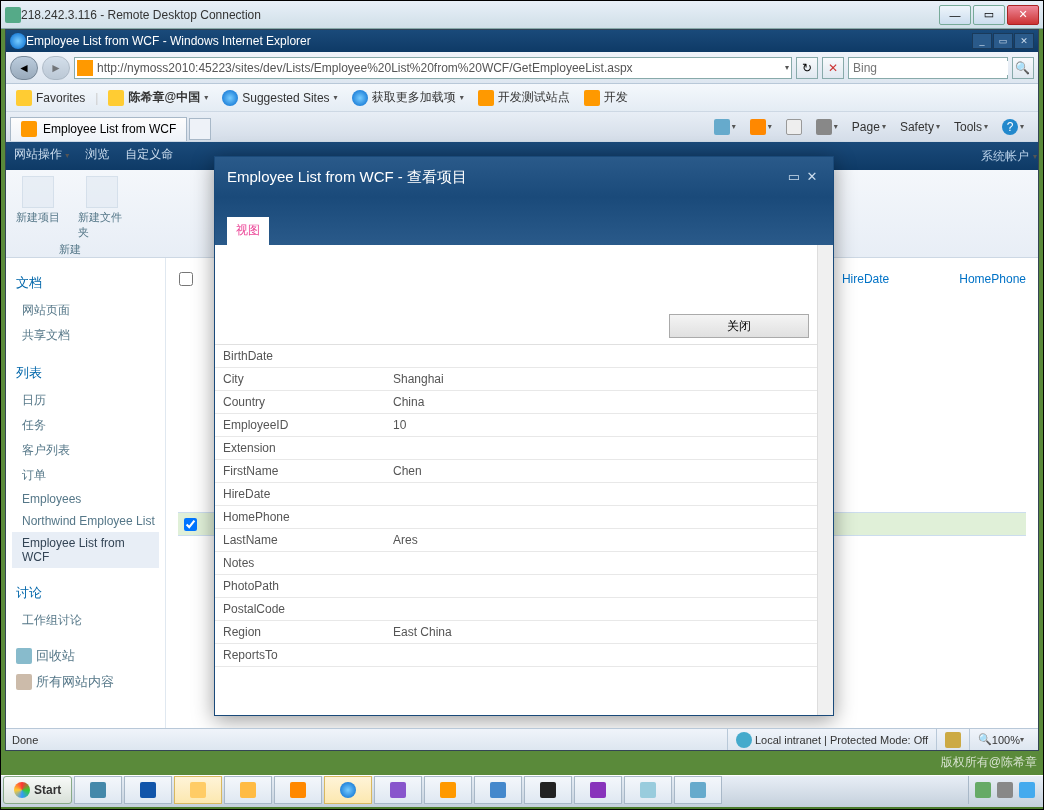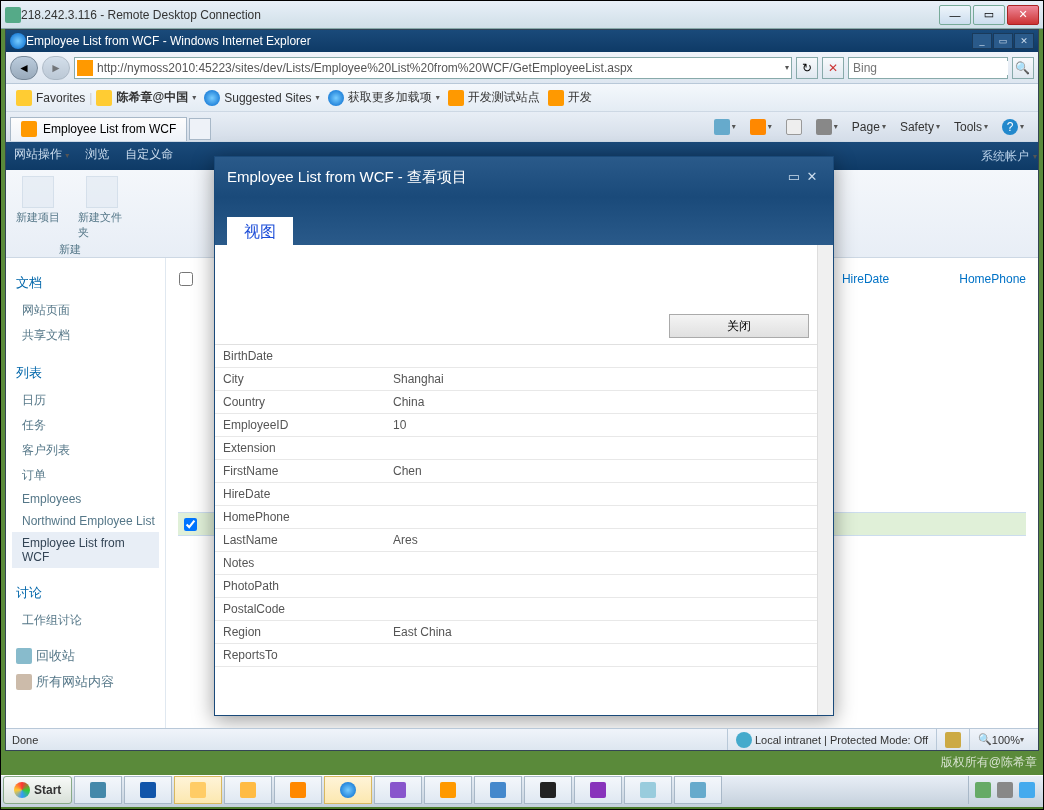--- a/index.html
+++ b/index.html
@@ -24,21 +24,21 @@
 .ie-navrow { height: 32px; background: linear-gradient(#f0f4fa,#dde6f0); border-bottom: 1px solid #b8c8d8; display: flex; align-items: center; padding: 2px 4px; gap: 4px; }
 .nav-btn { width: 28px; height: 24px; border-radius: 12px; background: linear-gradient(#bcd,#9ab); border: 1px solid #789; display: flex; align-items: center; justify-content: center; cursor: pointer; }
 .addr-wrap { flex: 1; height: 22px; background: #fff; border: 1px solid #8aa; display: flex; align-items: center; padding: 0 2px; }
 .addr-icon { width: 16px; height: 16px; background: #f90; margin-right: 4px; }
 .addr-input { flex: 1; border: none; outline: none; font-size: 12px; color: #555; }
 .small-btn { width: 22px; height: 22px; border: 1px solid #8aa; background: linear-gradient(#f8fafc,#e0e8f0); display: flex; align-items: center; justify-content: center; cursor: pointer; }
 .search-box { width: 160px; height: 22px; border: 1px solid #8aa; background: #fff; display: flex; align-items: center; padding: 0 4px; }
 .search-input { flex: 1; border: none; outline: none; font-size: 12px; color: #999; }
 
 
-.ie-favbar { height: 28px; background: linear-gradient(#f4f8fc,#e4ecf4); border-bottom: 1px solid #cdd8e4; display: flex; align-items: center; padding: 0 6px; gap: 0; font-size: 12px; color: #333; }
+.ie-favbar { height: 28px; background: linear-gradient(#f4f8fc,#e4ecf4); border-bottom: 1px solid #cdd8e4; display: flex; align-items: center; padding: 0 6px; gap: 6px; font-size: 12px; color: #333; }
 .fav-item { display: flex; align-items: center; gap: 4px; cursor: pointer; padding: 2px 4px; }
 
 
 .ie-tabrow { height: 30px; background: linear-gradient(#e8eef6,#d4dde8); border-bottom: 1px solid #cdd8e4; display: flex; align-items: center; padding: 0 4px; }
 .ie-tab { height: 24px; background: linear-gradient(#fdfdfd,#eef2f8); border: 1px solid #a8b8c8; border-bottom: none; padding: 0 10px; display: flex; align-items: center; gap: 6px; margin-top: 4px; font-size: 12px; }
 .new-tab { width: 22px; height: 22px; border: 1px solid #a8b8c8; margin-left: 2px; margin-top: 4px; background: #eef2f8; }
 .ie-cmdbar { margin-left: auto; display: flex; align-items: center; gap: 6px; padding-right: 6px; }
 .cmd-item { display: flex; align-items: center; gap: 2px; font-size: 12px; color: #333; cursor: pointer; padding: 2px 4px; }
 .dropdown-arrow { font-size: 8px; color: #555; }
 
@@ -73,21 +73,21 @@
 .sp-list-header .chk { width: 16px; }
 .sp-list-row { display: flex; align-items: center; height: 24px; background: #e0f0d8; border-top: 1px solid #cde; border-bottom: 1px solid #cde; }
 .sp-list-row input { margin: 0 6px; }
 
 
 .modal { position: absolute; top: 126px; left: 208px; width: 620px; height: 560px; background: #fff; border: 1px solid #1a4a7a; box-shadow: 0 4px 20px rgba(0,0,0,0.4); }
 .modal-title { height: 40px; background: linear-gradient(#2a5a8a,#1a4a7a); color: #fff; display: flex; align-items: center; padding: 0 12px; font-size: 15px; }
 .modal-title .spacer { flex: 1; }
 .modal-title .mbtn { width: 18px; height: 16px; color: #cde; cursor: pointer; text-align: center; font-size: 13px; }
 .modal-tabs { background: linear-gradient(#1a4a7a,#2a5a8a); height: 48px; padding: 20px 12px 0; display: flex; }
-.modal-tab { background: #fff; color: #1d4ed8; border: 1px solid #fff; border-bottom: none; padding: 4px 16px; font-size: 16px; }
+.modal-tab { background: #fff; color: #ec4899; border: 1px solid #fff; border-bottom: none; padding: 4px 8px; font-size: 12px; }
 .modal-toolbar { height: 100px; background: #fff; border-bottom: 1px solid #e0e0e0; position: relative; }
 .modal-close-btn { position: absolute; right: 24px; bottom: 6px; width: 140px; height: 24px; background: linear-gradient(#f4f4f4,#e0e0e0); border: 1px solid #aaa; font-size: 12px; cursor: pointer; }
 .modal-content { position: absolute; top: 188px; left: 0; right: 16px; bottom: 0; overflow-y: auto; background: #fff; }
 .modal-scrollbar { position: absolute; right: 0; top: 88px; bottom: 0; width: 16px; background: #f0f0f0; border-left: 1px solid #ddd; }
 .field-row { display: flex; border-bottom: 1px solid #e8e8e8; padding: 4px 8px; min-height: 22px; align-items: center; font-size: 12px; color: #555; }
 .field-label { width: 170px; }
 .field-value { flex: 1; }
 
 
 .ie-status { position: absolute; bottom: 0; left: 0; right: 0; height: 22px; background: linear-gradient(#f0f4fa,#dde6f0); border-top: 1px solid #b8c8d8; display: flex; align-items: center; font-size: 11px; color: #333; padding: 0 6px; }

